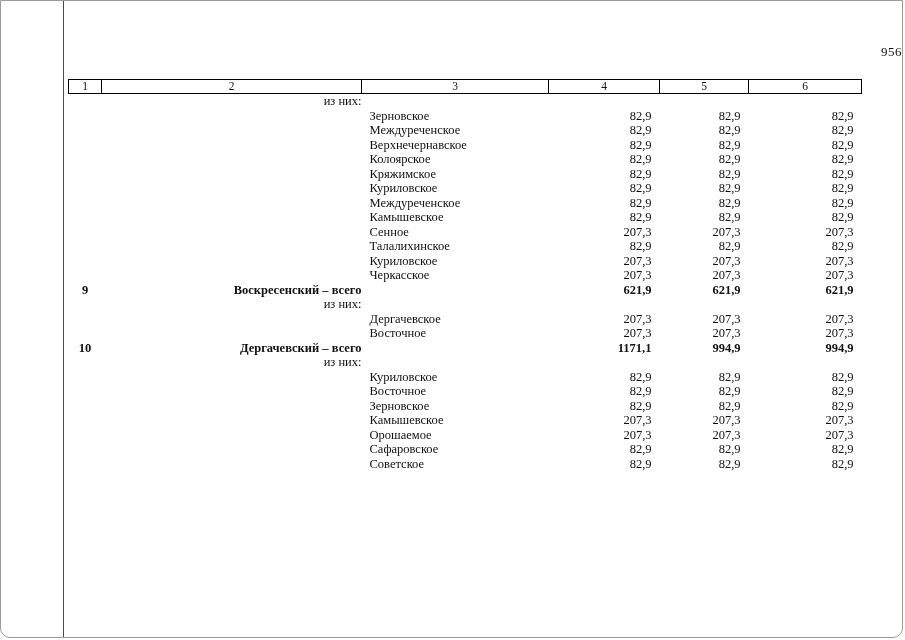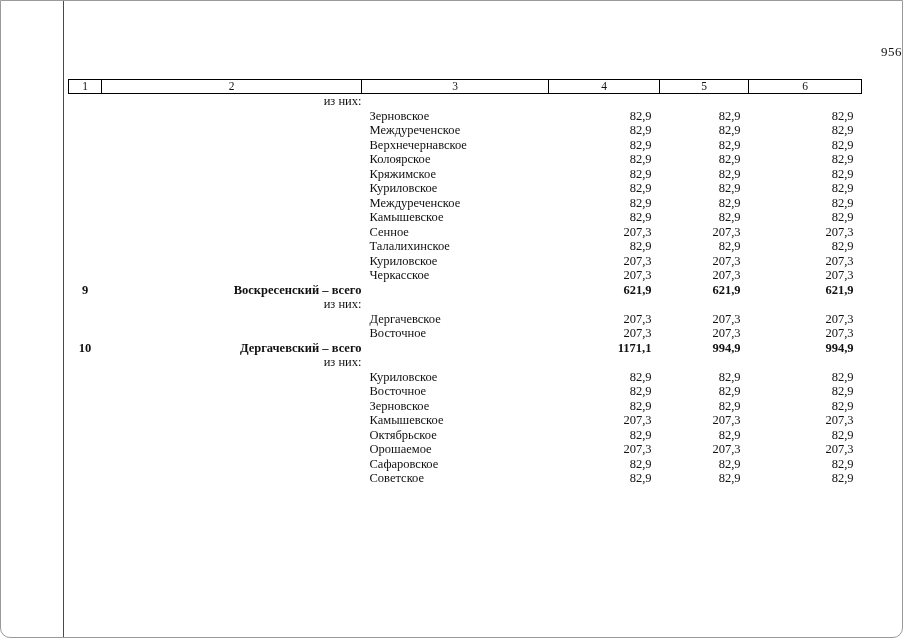--- a/index.html
+++ b/index.html
@@ -272,28 +272,20 @@
           <td class="c-num"></td>
           <td class="c-district"></td>
           <td class="c-settlement">Камышевское</td>
           <td class="c-val">207,3</td>
           <td class="c-val">207,3</td>
           <td class="c-val">207,3</td>
         </tr>
         <tr>
           <td class="c-num"></td>
           <td class="c-district"></td>
-          <td class="c-settlement">Октябрьское</td>
-          <td class="c-val">82,9</td>
-          <td class="c-val">82,9</td>
-          <td class="c-val">82,9</td>
-        </tr>
-        <tr>
-          <td class="c-num"></td>
-          <td class="c-district"></td>
           <td class="c-settlement">Орошаемое</td>
           <td class="c-val">207,3</td>
           <td class="c-val">207,3</td>
           <td class="c-val">207,3</td>
         </tr>
         <tr>
           <td class="c-num"></td>
           <td class="c-district"></td>
           <td class="c-settlement">Сафаровское</td>
           <td class="c-val">82,9</td>

